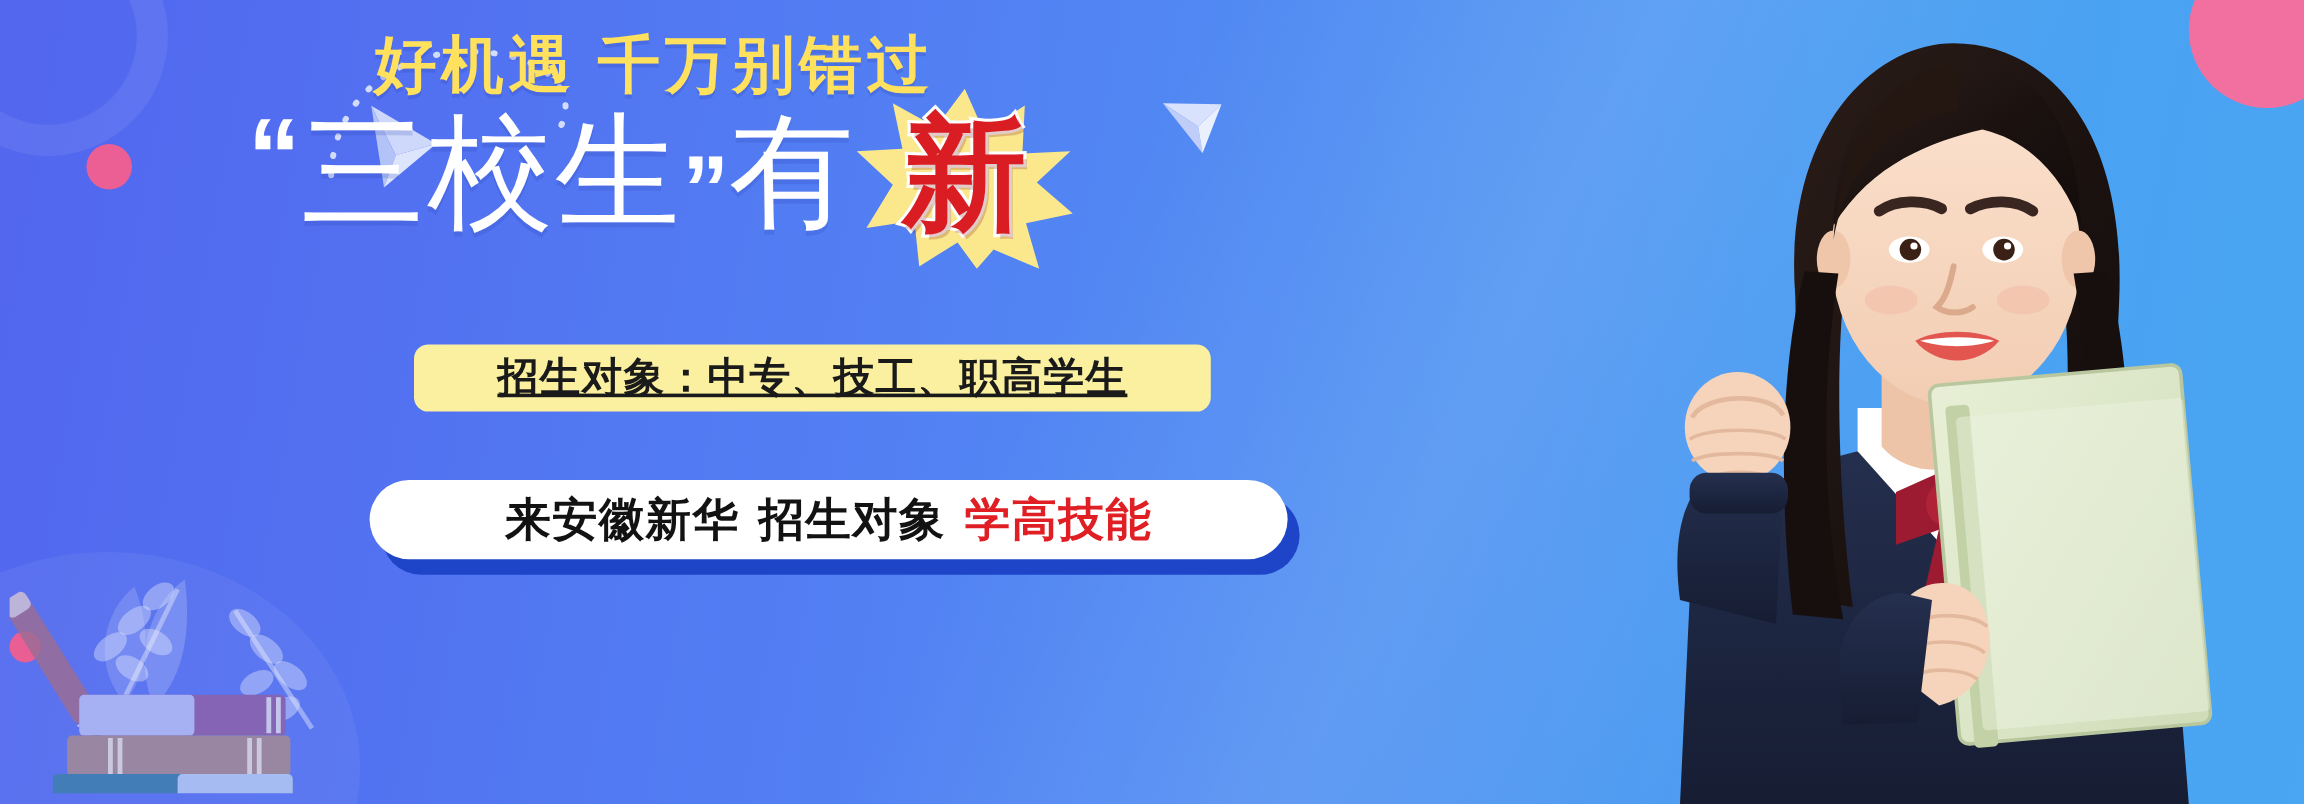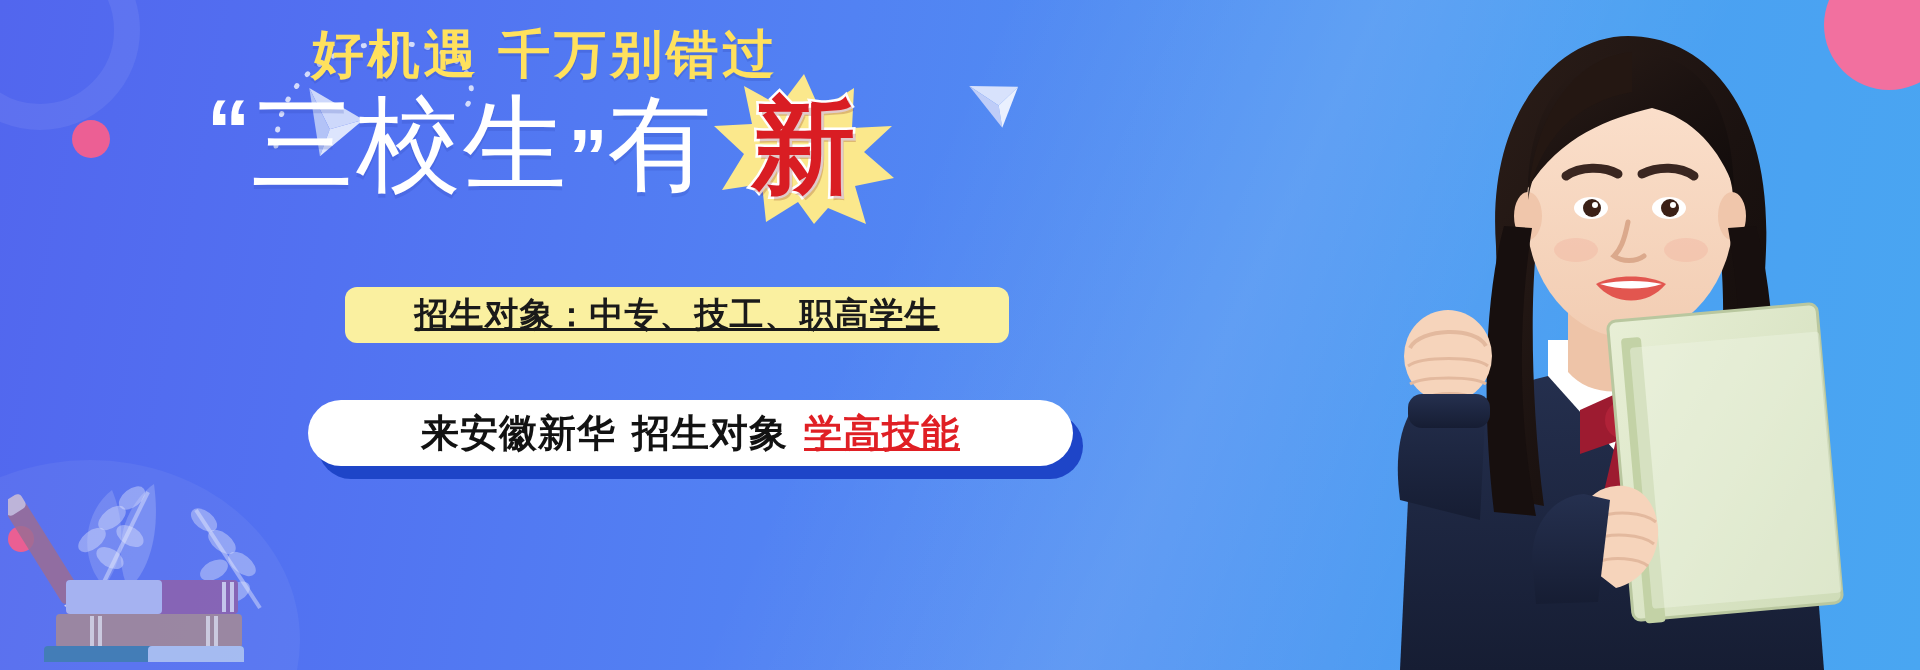--- a/index.html
+++ b/index.html
@@ -149,21 +149,21 @@
   .pill-white{
     position:absolute; left:0; top:0;
     width:765px; height:66px;
     background:#ffffff;
     border-radius:38px;
     display:flex; align-items:center; justify-content:center;
     gap:16px;
     white-space:nowrap;
   }
   .pw-dark{ font-size:38px; font-weight:bold; color:#121212; letter-spacing:1px; }
-  .pw-red{ font-size:38px; font-weight:bold; color:#e01f24; letter-spacing:1px;text-decoration:underline; }
+  .pw-red{ font-size:38px; font-weight:bold; color:#e01f24; letter-spacing:1px; }
 
   
   .student{
     position:absolute; right:0; bottom:0;
     width:640px; height:670px;
   }
 </style>
 </head>
 <body>
 

